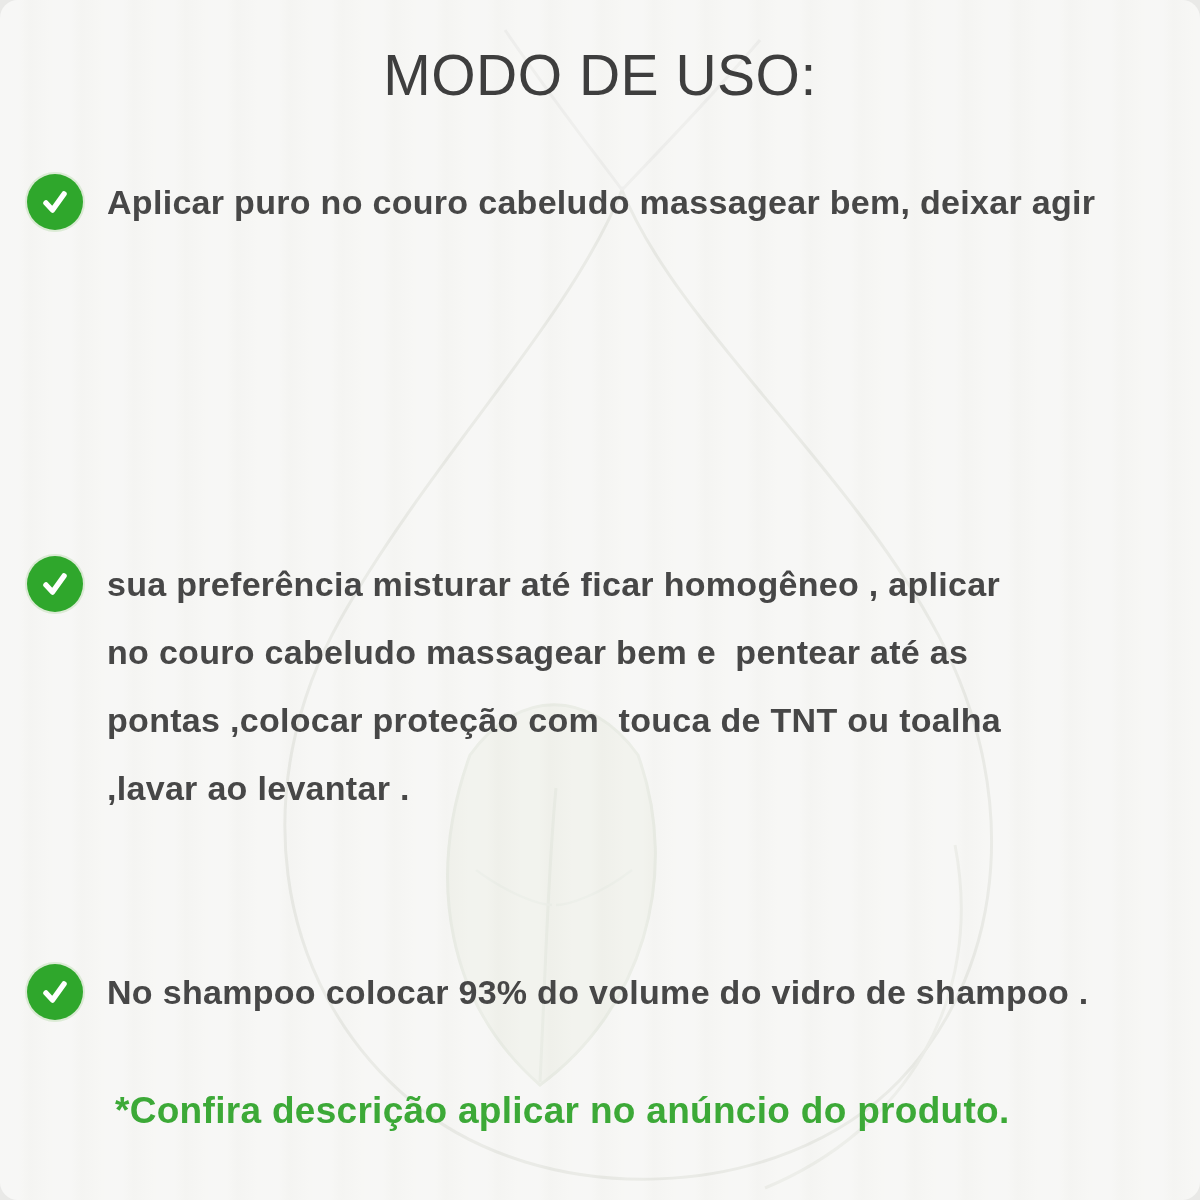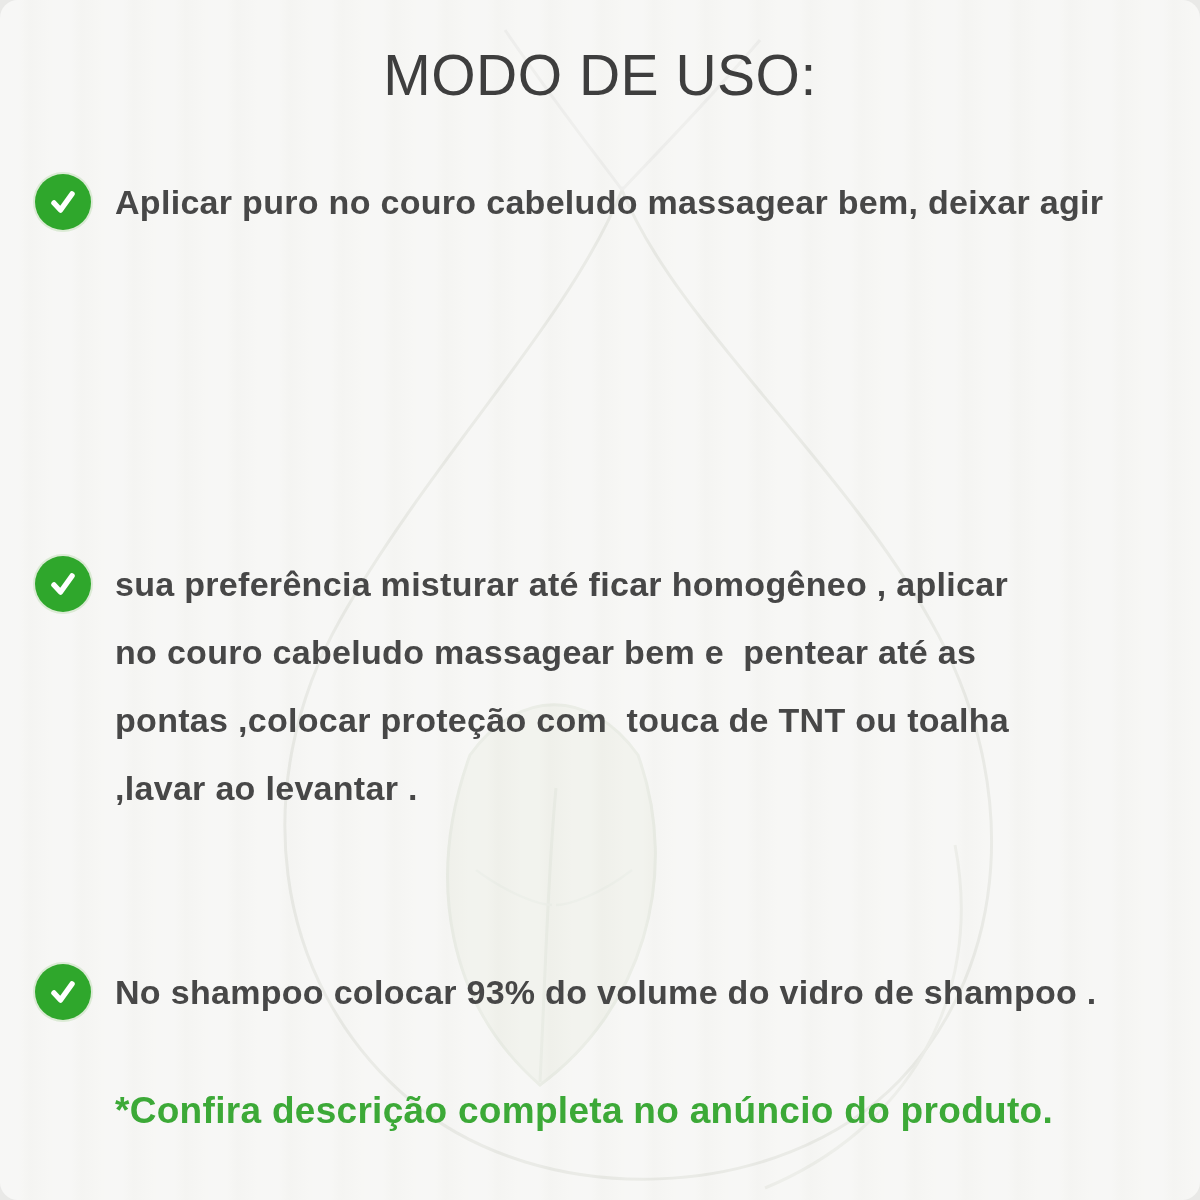--- a/index.html
+++ b/index.html
@@ -40,21 +40,21 @@
     width: 100%;
     text-align: center;
     font-size: 57px;
     font-weight: 400;
     letter-spacing: 0.5px;
     color: #3e3e3e;
     z-index: 2;
   }
   .bullet {
     position: absolute;
-    left: 35px;
+    left: 27px;
     display: flex;
     align-items: flex-start;
     z-index: 2;
   }
   .check {
     flex: 0 0 56px;
     width: 56px;
     height: 56px;
     margin-top: 6px;
     border-radius: 50%;
@@ -138,15 +138,15 @@
     <div class="check">
       <svg width="34" height="34" viewBox="0 0 34 34">
         <polyline points="8,18 14.5,25 26,9" fill="none" stroke="#ffffff" stroke-width="5.5" stroke-linecap="round" stroke-linejoin="round"></polyline>
       </svg>
     </div>
     <div class="lines">
       <div class="line">No shampoo colocar 93% do volume do vidro de shampoo .</div>
     </div>
   </div>
 
-  <div class="footer-note">*Confira descrição completa no anúncio do produto.</div>
+  <div class="footer-note">*Confira descrição aplicar no anúncio do produto.</div>
 
 </div>
 
 </body></html>

